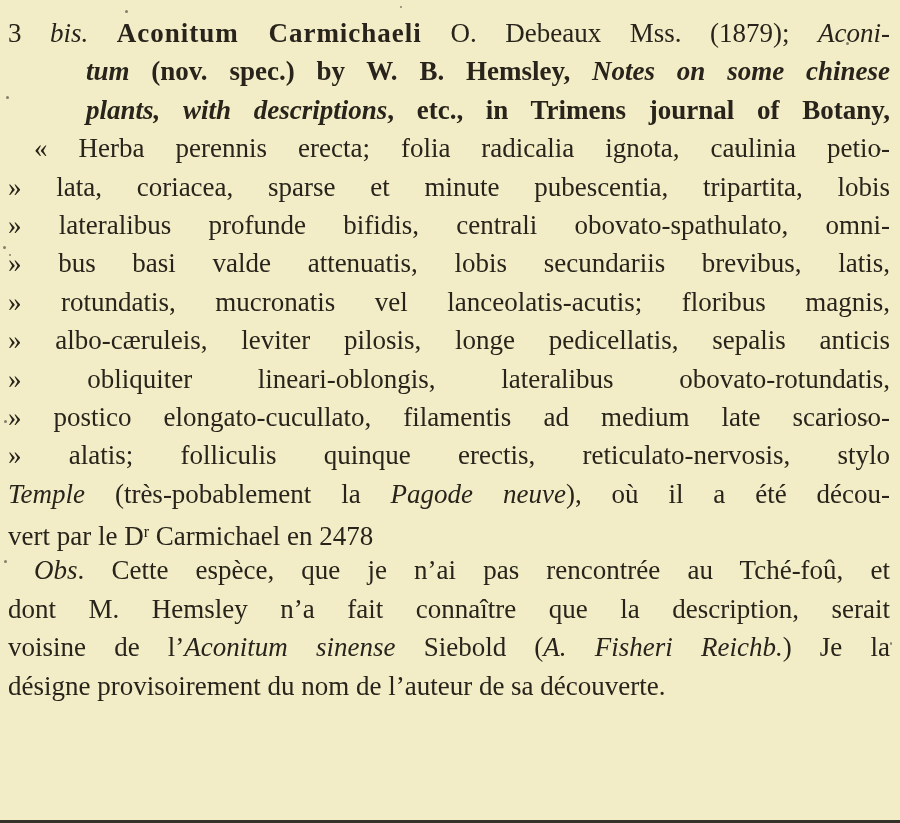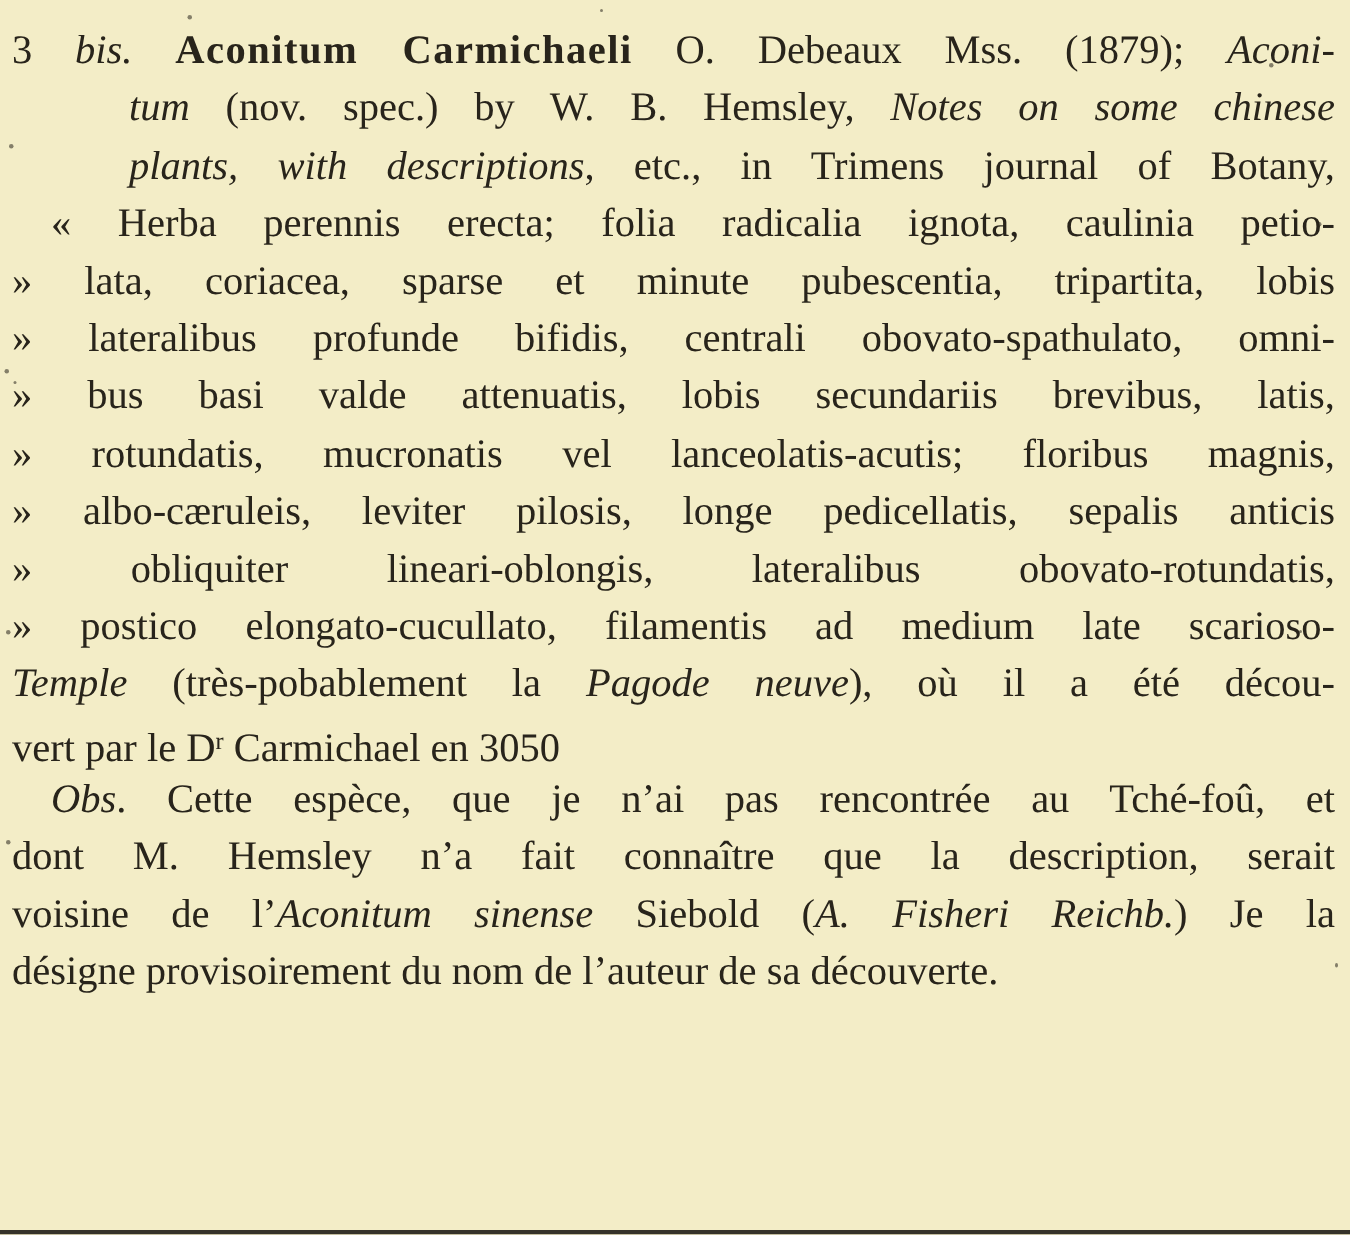--- a/index.html
+++ b/index.html
@@ -24,21 +24,21 @@
     height: 38.4px;
     line-height: 38.4px;
     font-size: 27px;
     text-align: justify;
     text-align-last: left;
     text-justify: inter-word;
     white-space: nowrap;
     overflow: visible;
   }
   .line.j { text-align-last: justify; white-space: normal; }
-  .line.ic { padding-left: 78px; }  
+  .line.ic { padding-left: 78px; font-weight: bold; }  
   .line.if { padding-left: 26px; }  
   .i  { font-style: italic; }
   .b  { font-weight: 700; letter-spacing: 1px; }
   .sup { font-size: 0.6em; vertical-align: 0.5em; }
   #bottom-edge {
     position: absolute;
     left: 0; right: 0; bottom: 0;
     height: 3px;
   }
   .speck {
@@ -59,24 +59,25 @@
       </div>
       <div class="para quote">
         <div class="line j if"><span>« Herba perennis erecta; folia radicalia ignota, caulinia petio-</span></div>
         <div class="line j"><span>» lata, coriacea, sparse et minute pubescentia, tripartita, lobis</span></div>
         <div class="line j"><span>» lateralibus profunde bifidis, centrali obovato-spathulato, omni-</span></div>
         <div class="line j"><span>» bus basi valde attenuatis, lobis secundariis brevibus, latis,</span></div>
         <div class="line j"><span>» rotundatis, mucronatis vel lanceolatis-acutis; floribus magnis,</span></div>
         <div class="line j"><span>» albo-cæruleis, leviter pilosis, longe pedicellatis, sepalis anticis</span></div>
         <div class="line j"><span>» obliquiter lineari-oblongis, lateralibus obovato-rotundatis,</span></div>
         <div class="line j"><span>» postico elongato-cucullato, filamentis ad medium late scarioso-</span></div>
+        <div class="line j"><span>» alatis; folliculis quinque erectis, reticulato-nervosis, stylo</span></div>
       </div>
       <div class="para hab">
         <div class="line j"><span class="i">Temple</span><span> (très-pobablement la </span><span class="i">Pagode neuve</span><span>), où il a été décou-</span></div>
-        <div class="line"><span>vert par le D</span><span class="sup">r</span><span> Carmichael en 3050</span></div>
+        <div class="line"><span>vert par le D</span><span class="sup">r</span><span> Carmichael en 2478</span></div>
       </div>
       <div class="para obs">
         <div class="line j if"><span class="i">Obs</span><span>. Cette espèce, que je n’ai pas rencontrée au Tché-foû, et</span></div>
         <div class="line j"><span>dont M. Hemsley n’a fait connaître que la description, serait</span></div>
         <div class="line j"><span>voisine de l’</span><span class="i">Aconitum sinense</span><span> Siebold (</span><span class="i">A. Fisheri Reichb.</span><span>) Je la</span></div>
         <div class="line"><span>désigne provisoirement du nom de l’auteur de sa découverte.</span></div>
       </div>
     </div>
 
   <div class="speck" style="left: 125px; top: 10px; width: 3px; height: 3px; background: rgb(40, 36, 27); opacity: 0.55;"></div>

